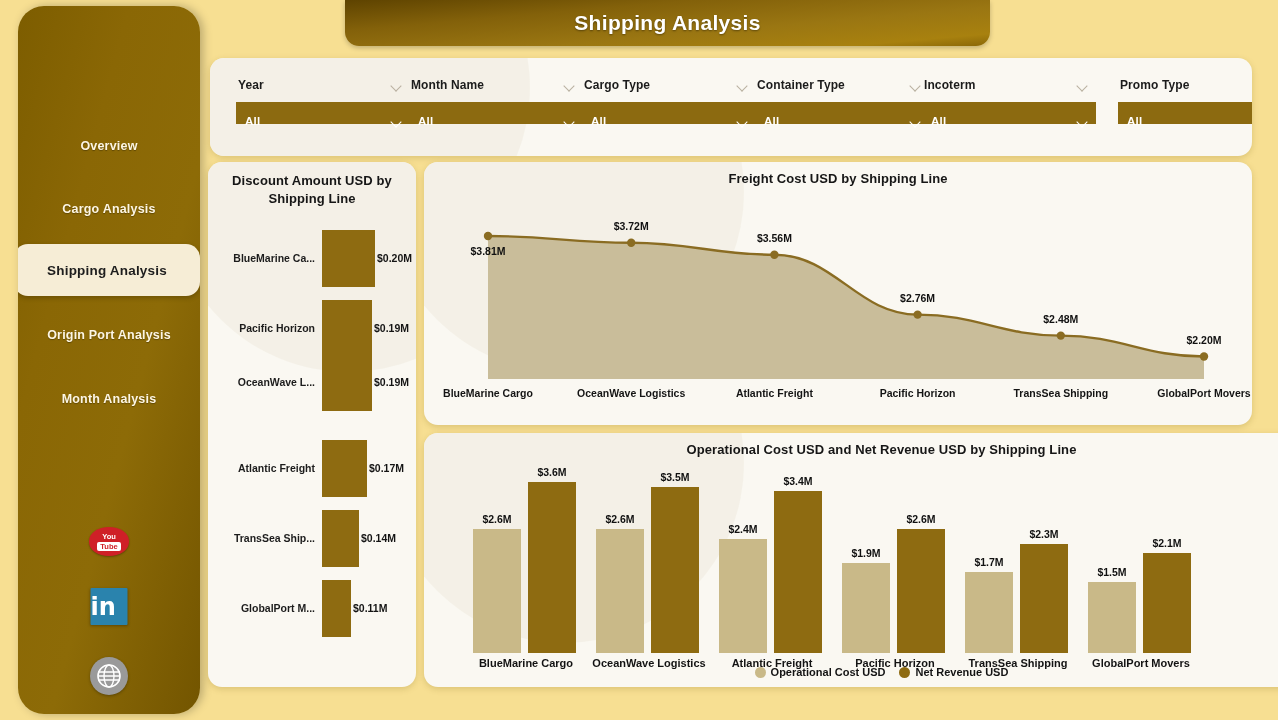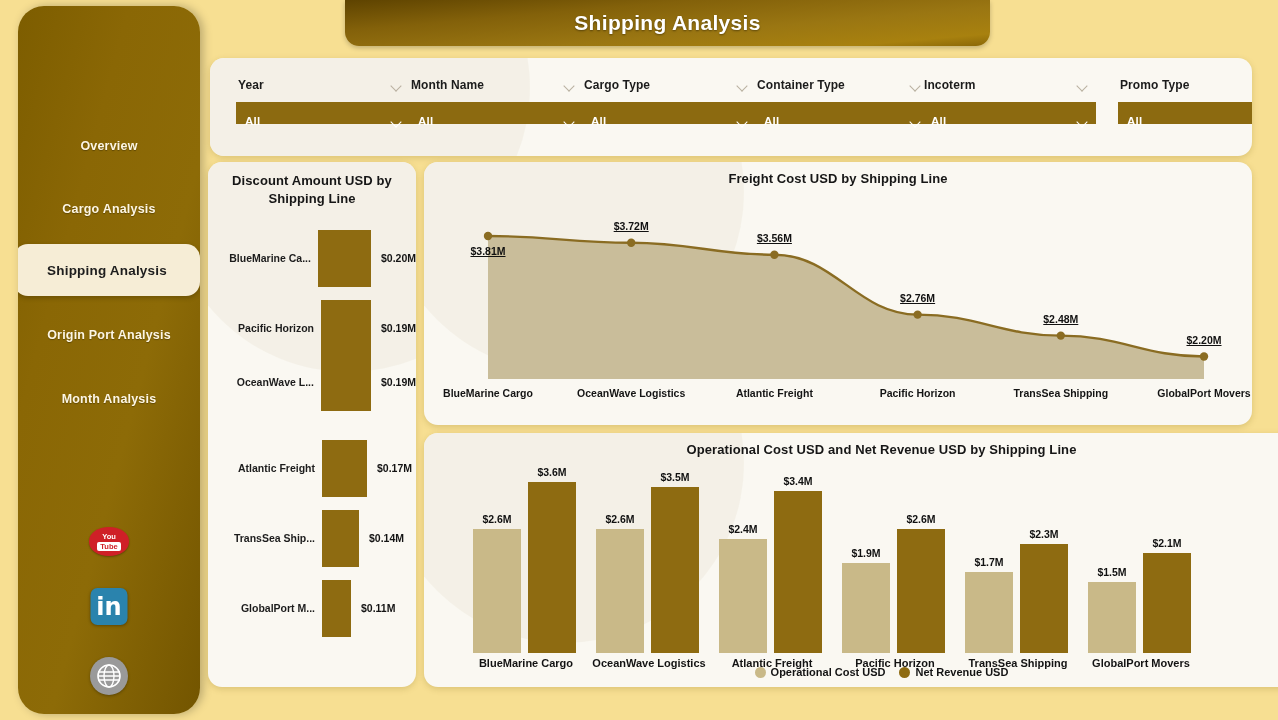--- a/index.html
+++ b/index.html
@@ -82,23 +82,23 @@
     display: flex; flex-direction: column;
     align-items: center; justify-content: center;
     box-shadow: 0 1px 2px rgba(0,0,0,.3);
   }
   #yt-icon .yt-t1 { color:#fff; font-size:7.5px; font-weight:bold; line-height:8px; }
   #yt-icon .yt-t2 {
     color:#cf2027; background:#fff; font-size:7.5px; font-weight:bold;
     line-height:9px; padding:0 3px; border-radius:2px; margin-top:1px;
   }
   #li-icon {
-    width: 37px; height: 37px; border-radius: 7px;
+    width: 37px; height: 37px; border-radius: 1px;
     background: #2a83ad;
-    display: flex; align-items: center; justify-content: center;
+    display: flex; align-items: center; justify-content: flex-start;
     color: #fff; font-size: 24px; font-weight: bold;
     font-family: "DejaVu Sans", sans-serif; line-height: 1;
     box-shadow: 0 1px 3px rgba(0,0,0,.3);
   }
   #web-icon {
     width: 38px; height: 38px; border-radius: 50%;
     background: #9a9a9a;
     display: flex; align-items: center; justify-content: center;
     color: #fff; font-size: 26px; line-height: 1;
     box-shadow: 0 1px 3px rgba(0,0,0,.3);
@@ -195,34 +195,33 @@
     display: flex; align-items: center;
   }
   .dlabel {
     width: 114px; text-align: right; padding-right: 7px;
     font-size: 10.5px; font-weight: bold; color: #1c1c1c;
     white-space: nowrap; overflow: hidden;
   }
   .dbar { height: 57px; background: #8e6b11; flex: 0 0 auto; }
   .dval {
     font-size: 10.5px; font-weight: bold; color: #141414;
-    padding-left: 10px; white-space: nowrap;
+    padding-left: 2px; white-space: nowrap;
   }
 
   
   #freight-title { top: 9px; }
   #freight-svg { position: absolute; left: 0; top: 0; }
   .axis-label {
     position: absolute; font-size: 10.5px; font-weight: bold; color: #141414;
     text-align: center; white-space: nowrap;
   }
   .pt-label {
     position: absolute; font-size: 10.5px; font-weight: bold; color: #111;
     white-space: nowrap;
-    text-decoration: underline;
   }
 
   
   #opnet-title { top: 9px; }
   #opnet-plot { position: absolute; left: 0; top: 30px; width: 828px; height: 190px; }
   .ogroup { position: absolute; bottom: 0; width: 120px; height: 190px; }
   .obar { position: absolute; bottom: 0; width: 48px; }
   .obar.cost { left: 7px; background: #c9b988; }
   .obar.rev  { left: 62px; background: #8e6b11; }
   .obar-label {

